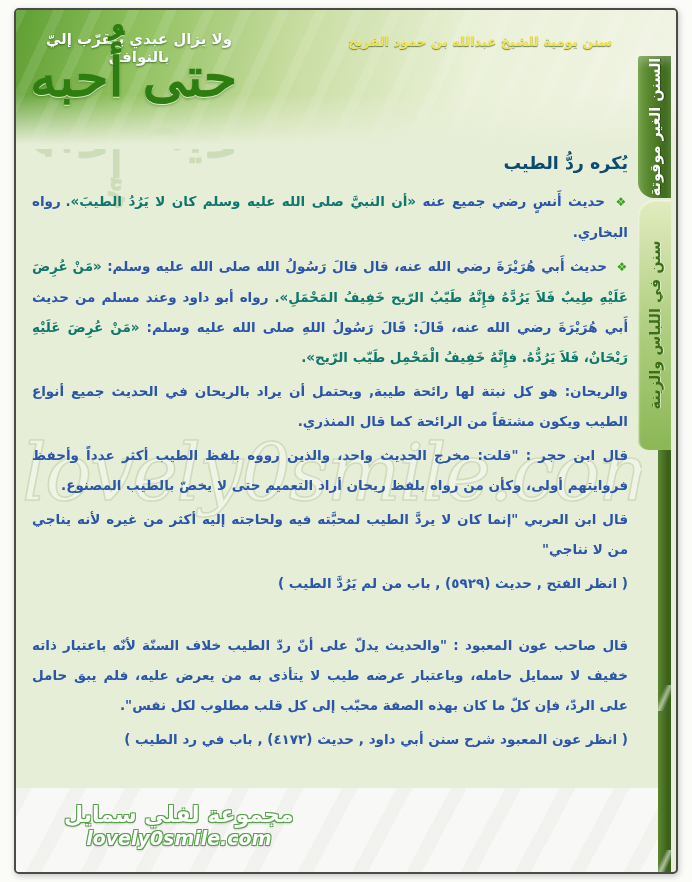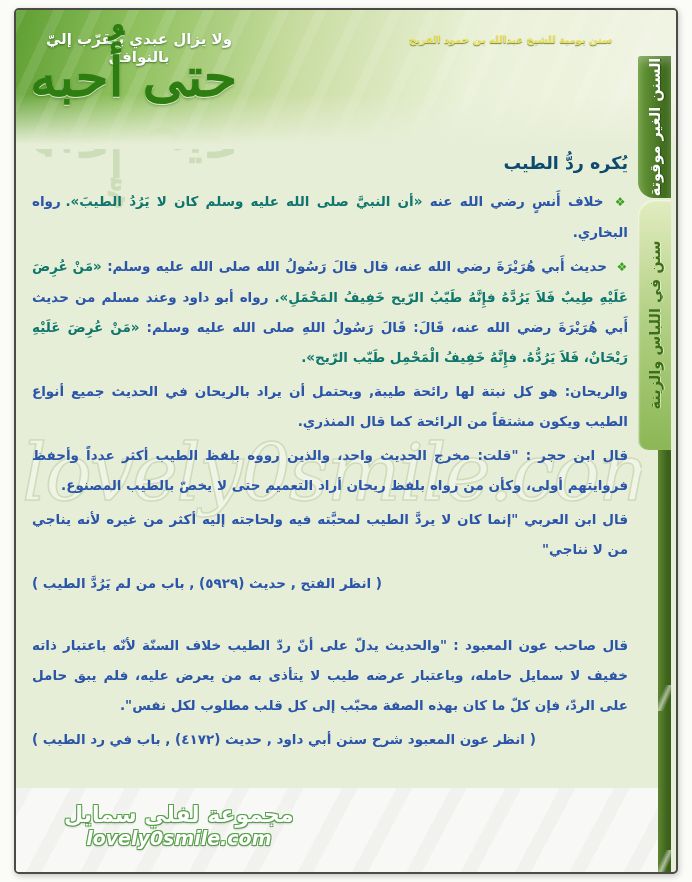--- a/index.html
+++ b/index.html
@@ -44,21 +44,21 @@
   }
   .callig-refl{
     position:absolute;top:112px;left:14px;width:250px;
     font-family:"DejaVu Serif",serif;font-weight:bold;
     font-size:54px;line-height:66px;color:#699a47;
     transform:scaleY(-1);opacity:.20;white-space:nowrap;
     background:none;
   }
   .author{
     position:absolute;top:24px;right:64px;
-    color:#f2e35c;font-weight:bold;font-size:10px;
+    color:#f2e35c;font-weight:bold;font-size:13px;
     text-shadow:0 1px 1px rgba(55,85,25,.7);
     direction:rtl;
   }
   
   .tab{position:absolute;right:5px;width:33px;overflow:hidden;}
   .tab1{
     top:46px;height:142px;
     background:linear-gradient(to right,#6a9b3c,#3f6b1d 80%);
     border-radius:3px 0 0 16px;
     box-shadow:inset 0 6px 8px rgba(255,255,255,.25);
@@ -89,21 +89,21 @@
     direction:rtl;text-align:justify;
     color:#2b55a9;font-weight:bold;font-size:13.5px;line-height:30px;
   }
   .page-title{
     color:#0c4a6e;font-size:17.5px;line-height:26px;
     margin:0 0 10px 0;text-align:right;
   }
   p{margin:0 0 4px 0;}
   .green{color:#0f766e;}
   .bullet{color:#38a01d;font-size:12px;padding-left:4px;}
-  .ref{text-align:left;margin:2px 0 6px 0;}
+  .ref{text-align:right;margin:2px 0 6px 0;}
   .gap{height:26px;}
   
   .watermark{
     position:absolute;top:418px;left:6px;right:34px;height:140px;
     font-family:"DejaVu Serif",serif;font-style:italic;
     font-size:78px;letter-spacing:-2px;
     color:rgba(255,255,255,.38);
     -webkit-text-stroke:1.5px rgba(170,192,140,.45);
     text-align:center;white-space:nowrap;overflow:hidden;
     pointer-events:none;
@@ -146,21 +146,21 @@
   </div>
 
   <div class="watermark">lovely0smile.com</div>
 
   <div class="content">
     <h1 class="page-title">يُكره ردُّ الطيب</h1>
 
 
     <p>
       <span class="bullet">❖</span>
-      <span>خلاف أَنسٍ رضي الله عنه </span><span class="green">«أن النبيَّ صلى الله عليه وسلم كان لا يَرُدُ الطيبَ».</span><span> رواه البخاري.</span>
+      <span>حديث أَنسٍ رضي جميع عنه </span><span class="green">«أن النبيَّ صلى الله عليه وسلم كان لا يَرُدُ الطيبَ».</span><span> رواه البخاري.</span>
     </p>
 
     <p>
       <span class="bullet">❖</span>
       <span>حديث أَبي هُرَيْرَةَ رضي الله عنه، قال قالَ رَسُولُ الله صلى الله عليه وسلم: </span><span class="green">«مَنْ عُرِضَ عَلَيْهِ طِيبٌ فَلاَ يَرُدَّهُ فإِنَّهُ طَيّبُ الرّيح خَفِيفُ المَحْمَلِ».</span><span> رواه أبو داود وعند مسلم من حديث أَبي هُرَيْرَةَ رضي الله عنه، قَالَ: قَالَ رَسُولُ اللهِ صلى الله عليه وسلم: </span><span class="green">«مَنْ عُرِضَ عَلَيْهِ رَيْحَانٌ، فَلاَ يَرُدُّهُ. فإِنَّهُ خَفِيفُ الْمَحْمِل طَيّب الرّيح».</span>
     </p>
 
     <p>والريحان: هو كل نبتة لها رائحة طيبة, ويحتمل أن يراد بالريحان في الحديث جميع أنواع الطيب ويكون مشتقاً من الرائحة كما قال المنذري.</p>
 
     <p>قال ابن حجر : "قلت: مخرج الحديث واحد، والذين رووه بلفظ الطيب أكثر عدداً وأحفظ فروايتهم أولى، وكأن من رواه بلفظ ريحان أراد التعميم حتى لا يخصّ بالطيب المصنوع.</p>

